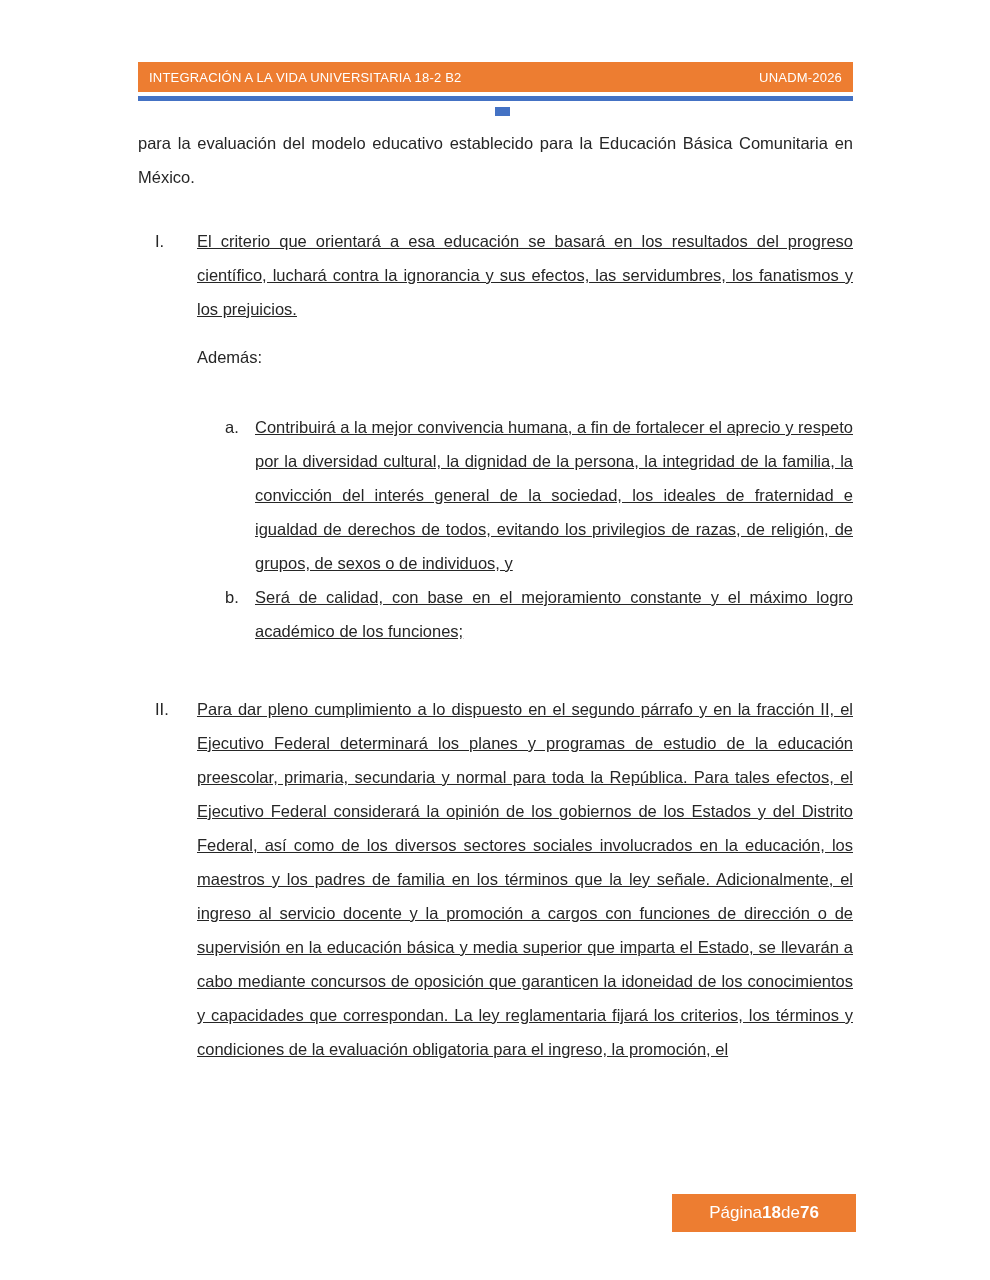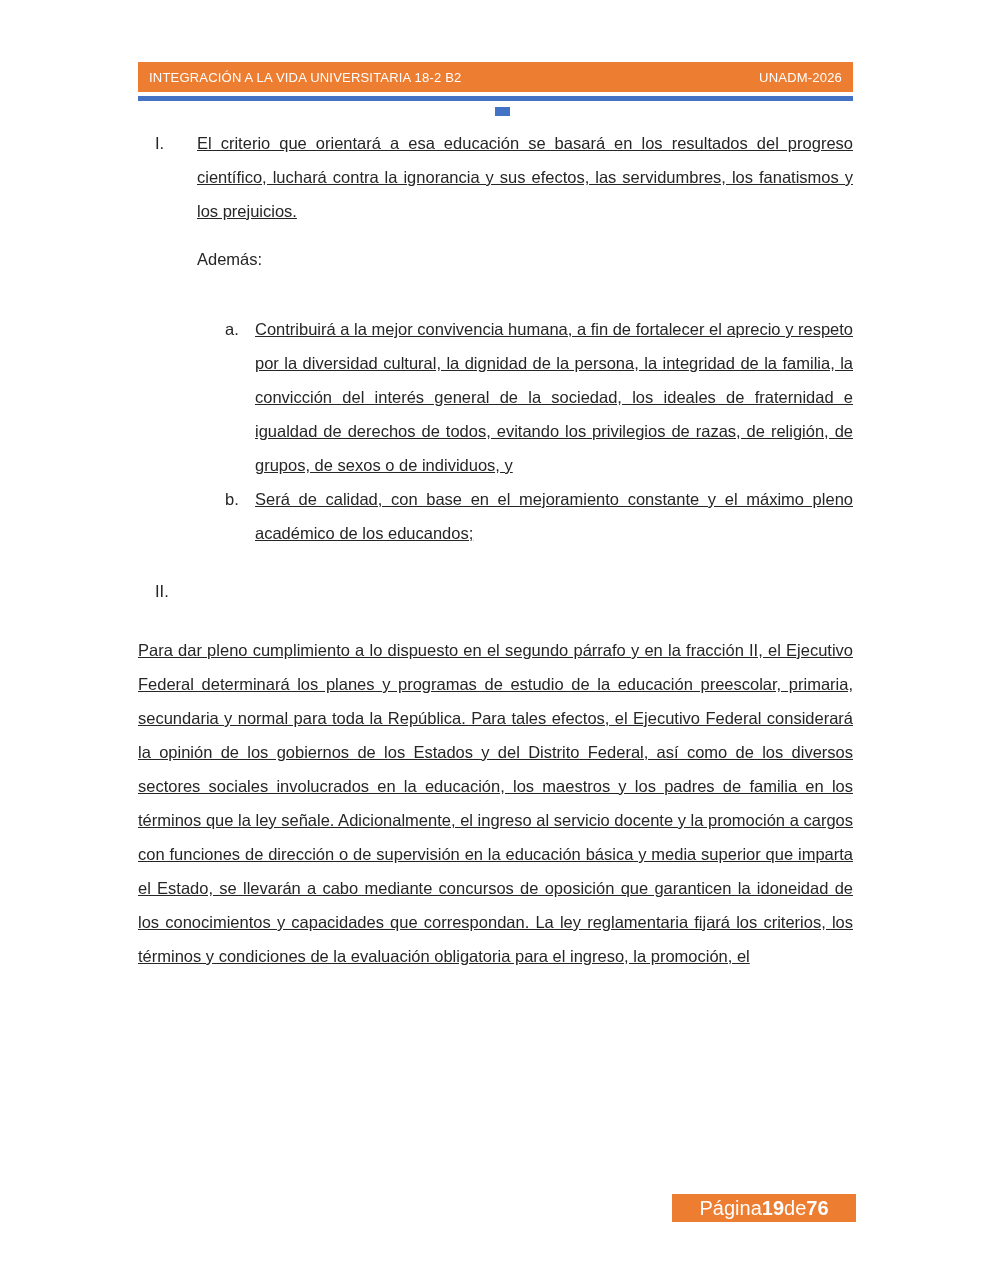--- a/index.html
+++ b/index.html
@@ -77,32 +77,31 @@
     margin-left: 87px;
   }
   .li.level2 .marker {
     flex: 0 0 30px;
   }
   .para-ademas {
     margin: 14px 0 36px 59px;
     text-align: left;
   }
   .li.item-two {
-    margin-top: 24px;
-    flex-direction: column;
+    margin-top: 44px;
   }
   .footer-badge {
     position: absolute;
     left: 672px;
     top: 1194px;
     width: 184px;
-    height: 28px;
+    height: 38px;
     background: #ED7D31;
     color: #ffffff;
-    font-size: 20px;
+    font-size: 17px;
     display: flex;
     align-items: center;
     justify-content: center;
     white-space: pre;
   }
   .footer-badge b {
     font-weight: bold;
   }
 </style>
 </head>
@@ -113,40 +112,41 @@
   <div class="header-bar">
     <span class="header-left">INTEGRACIÓN A LA VIDA UNIVERSITARIA 18-2 B2</span>
     <span class="header-right">UNADM-2026</span>
   </div>
 
   <div class="header-rule"></div>
   <div class="header-rule-tick"></div>
 
   <div class="content">
 
+    <p class="para-intro">para la evaluación del modelo educativo establecido para la Educación Básica Comunitaria en México.</p>
 
     <div class="li level1">
       <span class="marker">I.</span>
       <span class="txt">El criterio que orientará a esa educación se basará en los resultados del progreso científico, luchará contra la ignorancia y sus efectos, las servidumbres, los fanatismos y los prejuicios.</span>
     </div>
 
     <p class="para-ademas">Además:</p>
 
     <div class="li level2">
       <span class="marker">a.</span>
       <span class="txt">Contribuirá a la mejor convivencia humana, a fin de fortalecer el aprecio y respeto por la diversidad cultural, la dignidad de la persona, la integridad de la familia, la convicción del interés general de la sociedad, los ideales de fraternidad e igualdad de derechos de todos, evitando los privilegios de razas, de religión, de grupos, de sexos o de individuos, y</span>
     </div>
 
     <div class="li level2">
       <span class="marker">b.</span>
-      <span class="txt">Será de calidad, con base en el mejoramiento constante y el máximo pleno académico de los educandos;</span>
+      <span class="txt">Será de calidad, con base en el mejoramiento constante y el máximo logro académico de los funciones;</span>
     </div>
 
     <div class="li level1 item-two">
       <span class="marker">II.</span>
       <span class="txt">Para dar pleno cumplimiento a lo dispuesto en el segundo párrafo y en la fracción II, el Ejecutivo Federal determinará los planes y programas de estudio de la educación preescolar, primaria, secundaria y normal para toda la República. Para tales efectos, el Ejecutivo Federal considerará la opinión de los gobiernos de los Estados y del Distrito Federal, así como de los diversos sectores sociales involucrados en la educación, los maestros y los padres de familia en los términos que la ley señale. Adicionalmente, el ingreso al servicio docente y la promoción a cargos con funciones de dirección o de supervisión en la educación básica y media superior que imparta el Estado, se llevarán a cabo mediante concursos de oposición que garanticen la idoneidad de los conocimientos y capacidades que correspondan. La ley reglamentaria fijará los criterios, los términos y condiciones de la evaluación obligatoria para el ingreso, la promoción, el</span>
     </div>
 
   </div>
 
-  <div class="footer-badge"><span>Página</span> <b>19</b> <span>de</span> <b>76</b></div>
+  <div class="footer-badge"><span>Página</span> <b>18</b> <span>de</span> <b>76</b></div>
 
 </div>
 
 </body></html>

